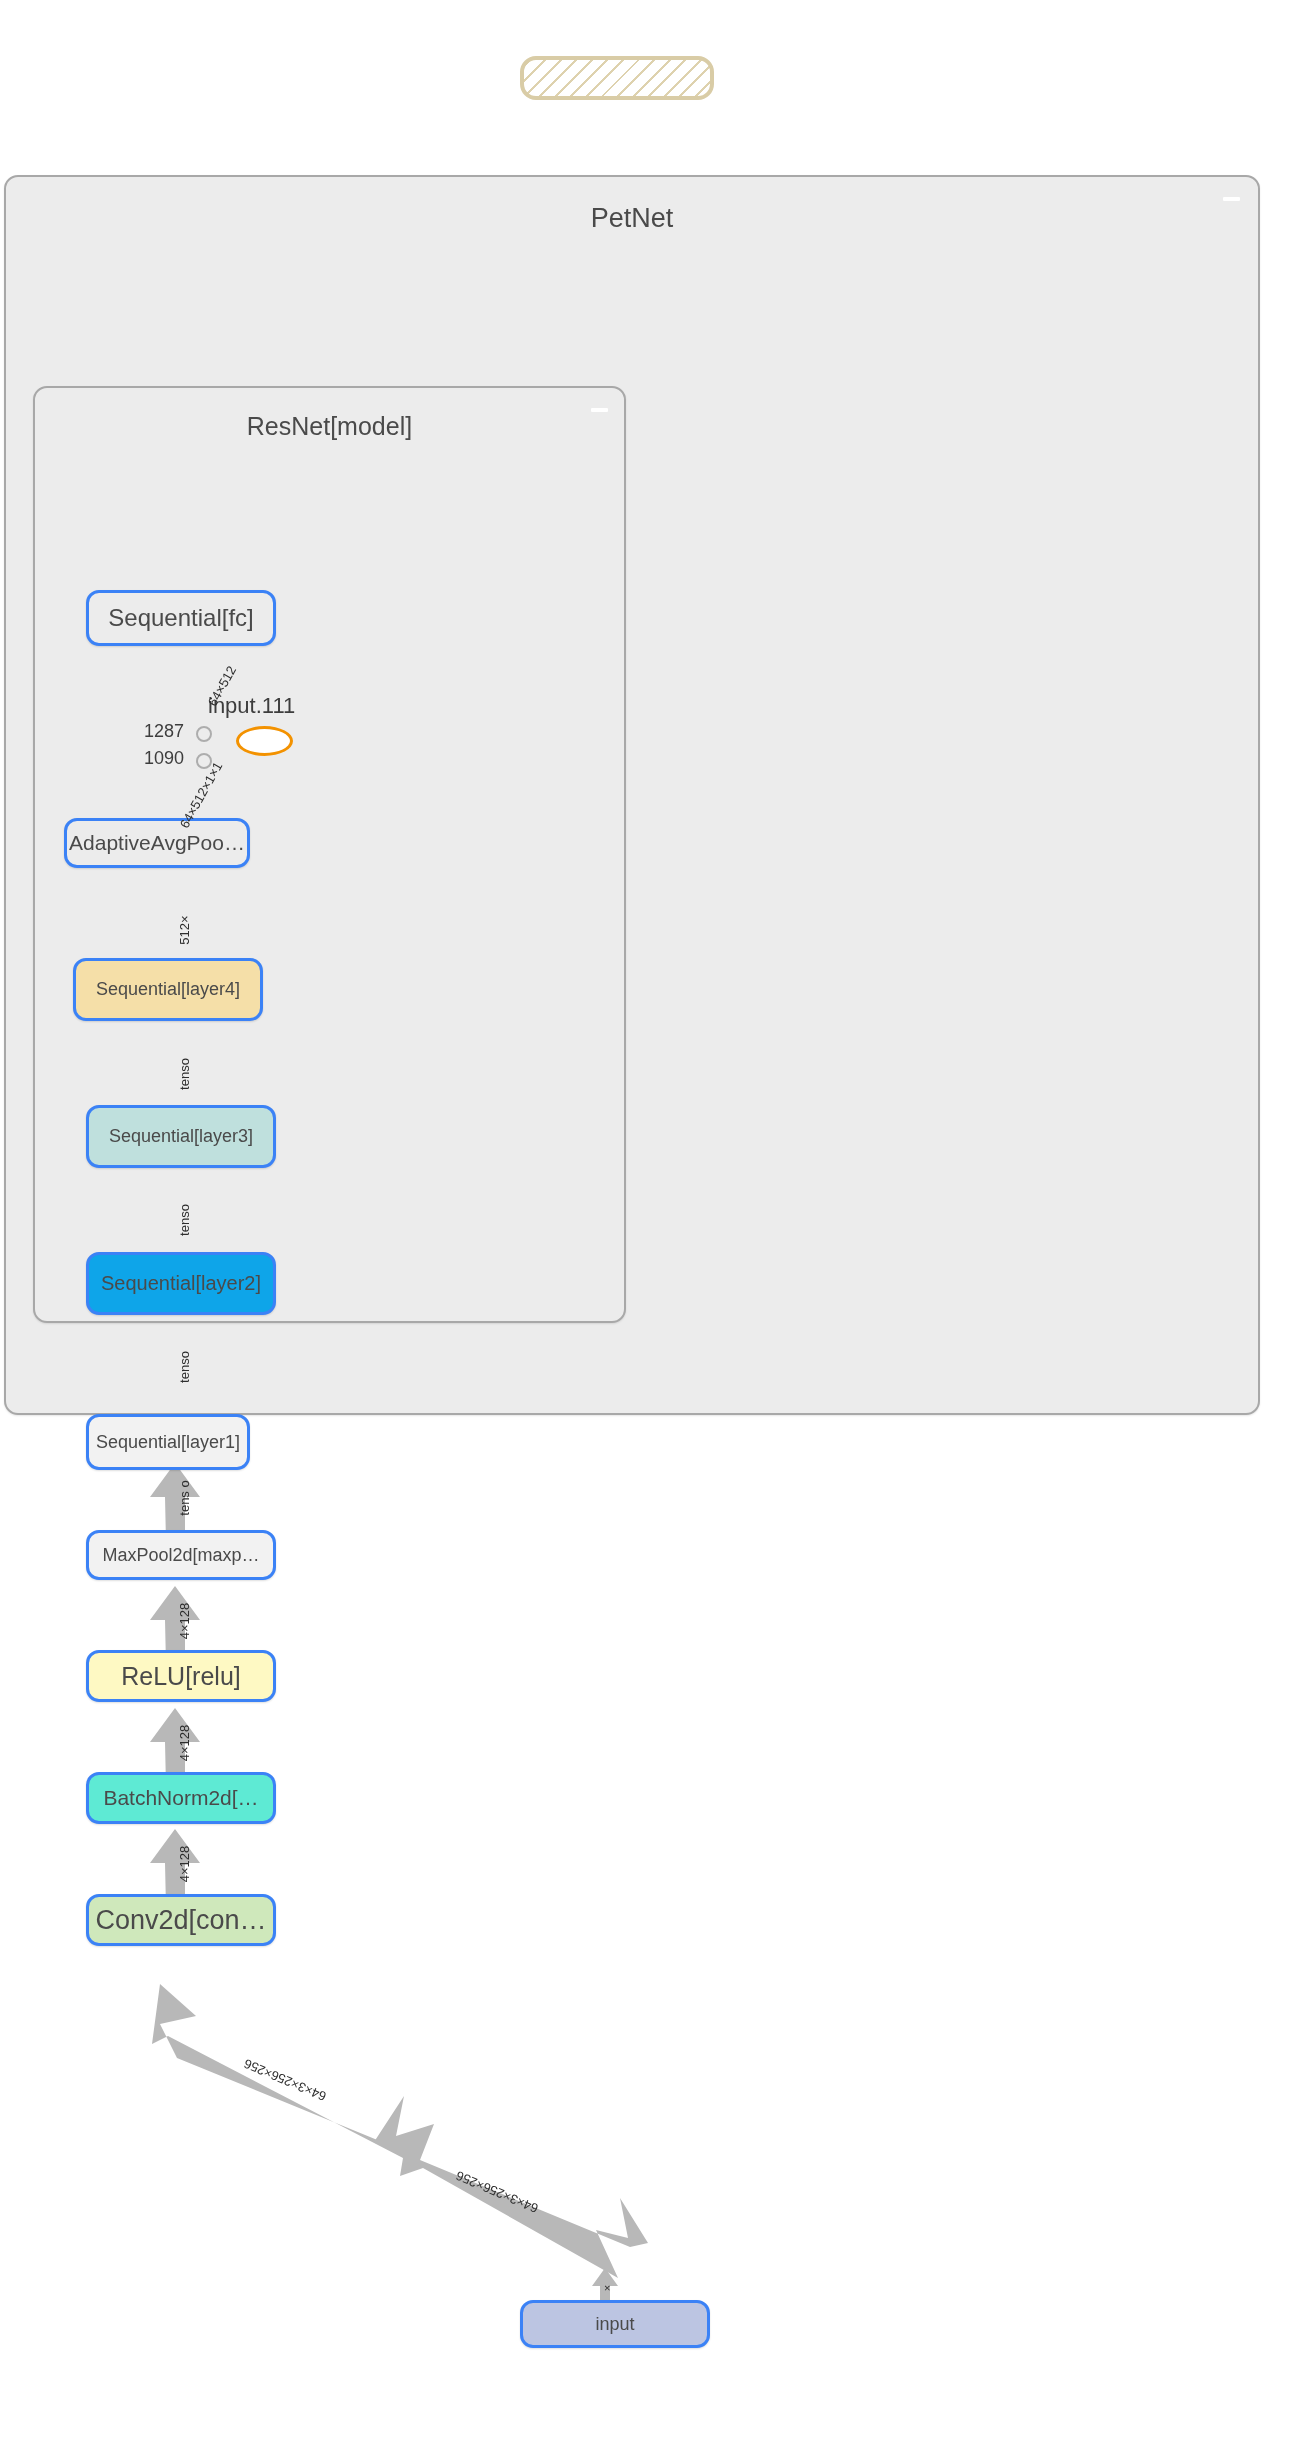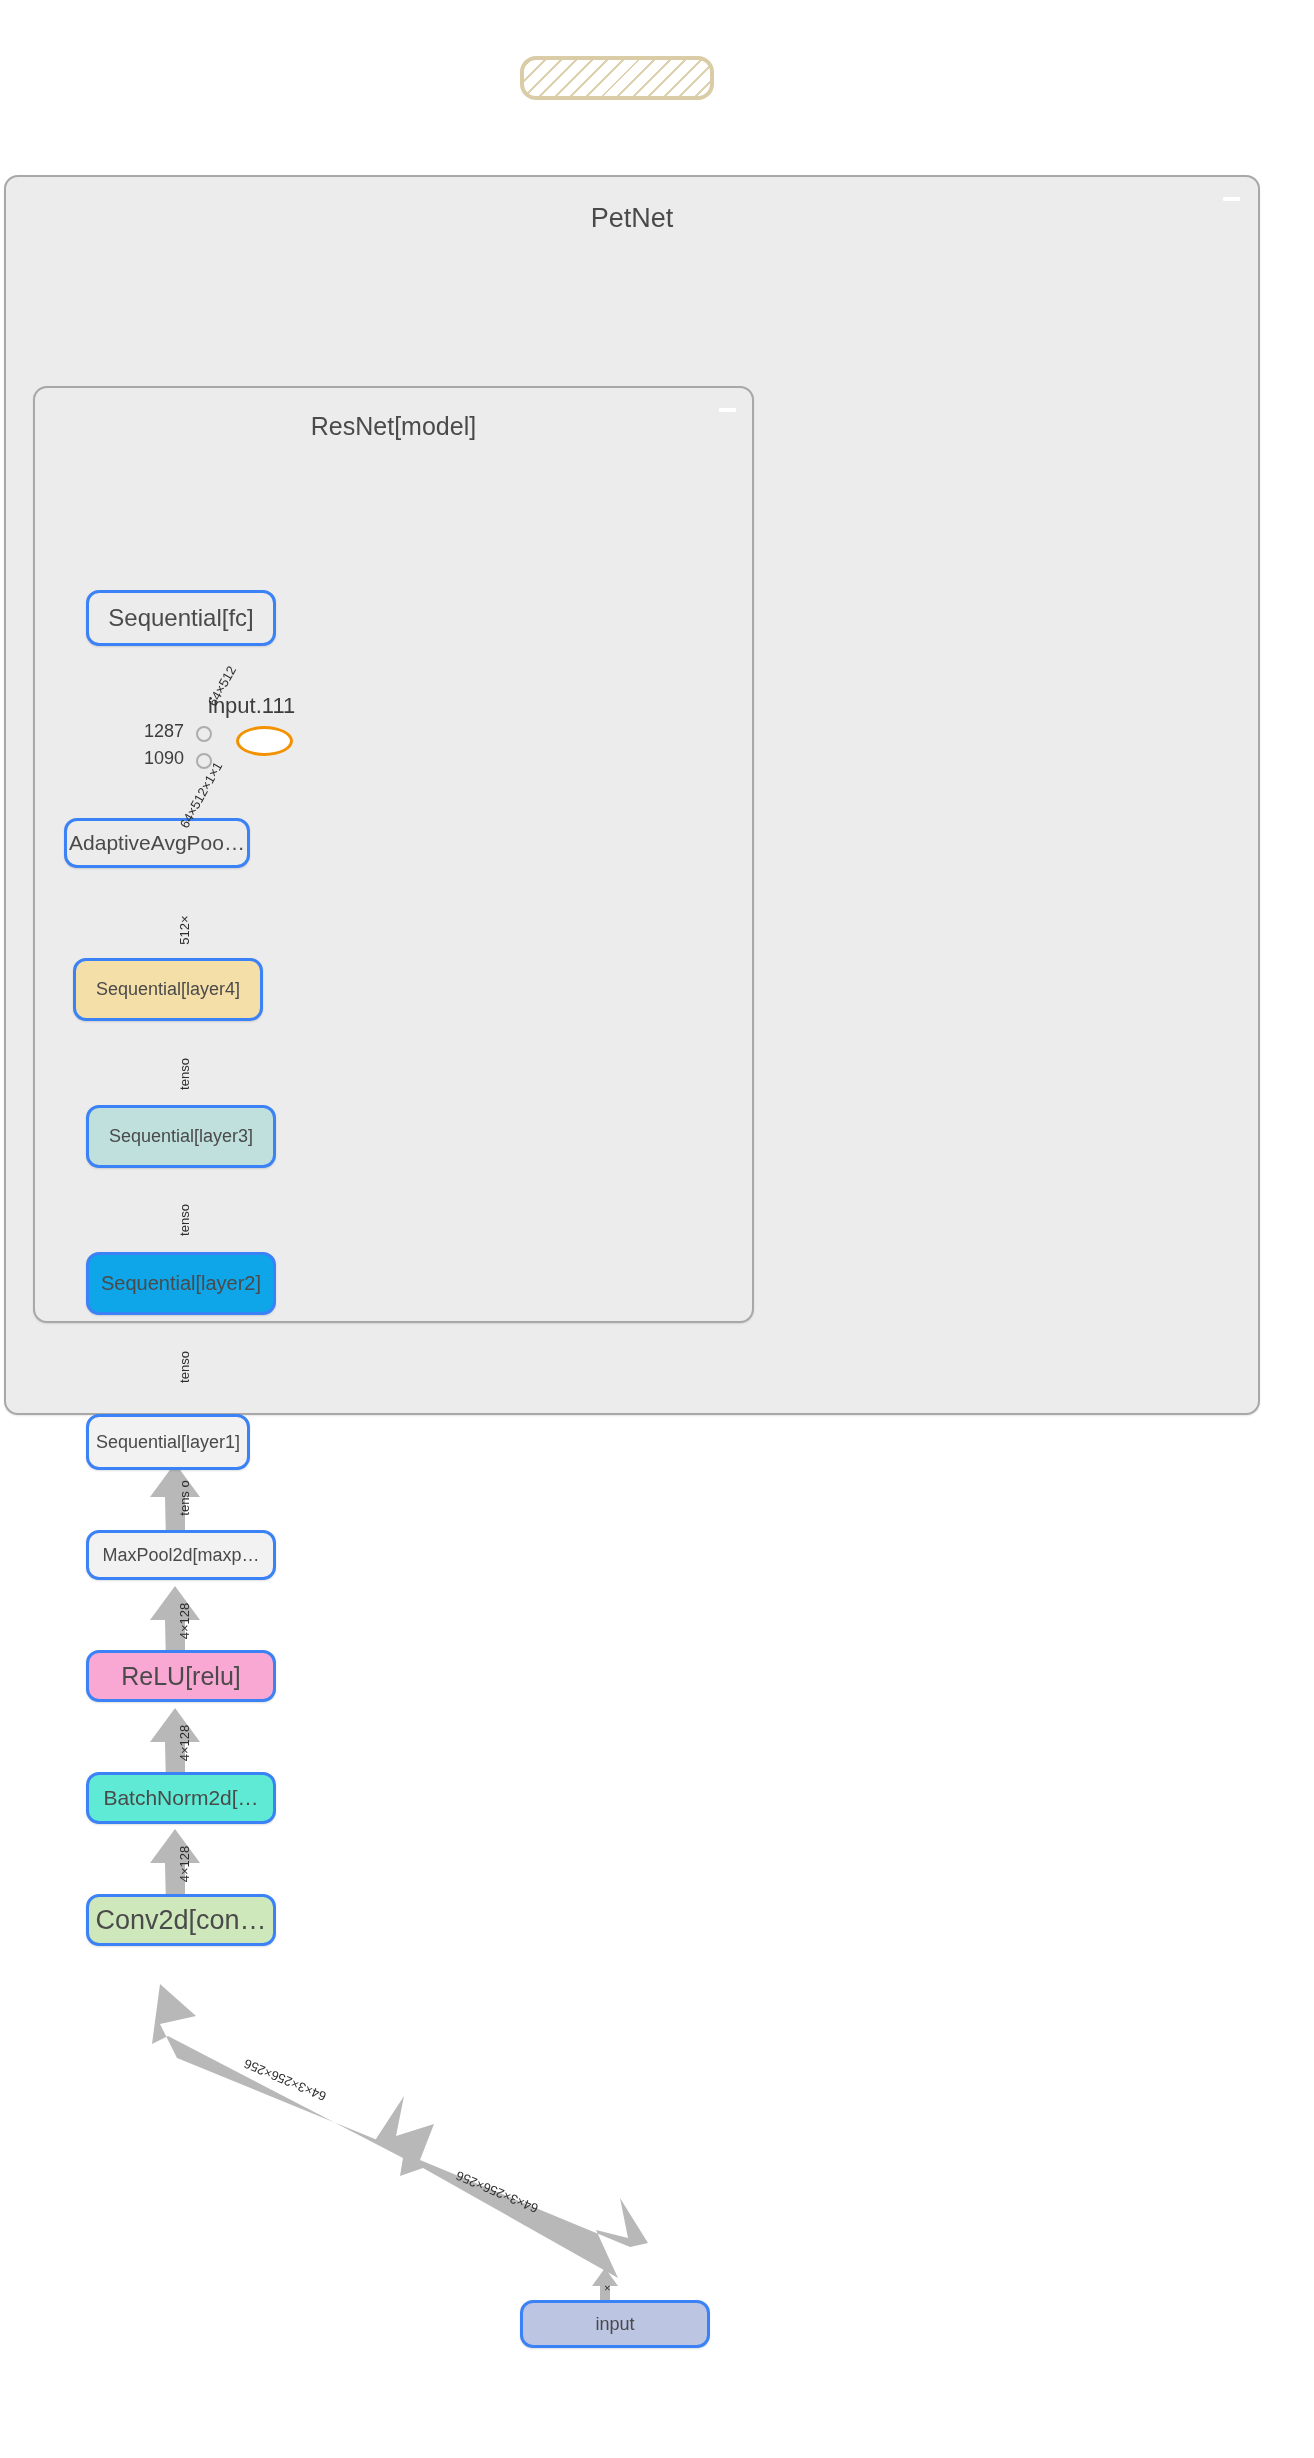--- a/index.html
+++ b/index.html
@@ -58,21 +58,21 @@
     font-size: 27px;
   }
   #cluster-petnet > .collapse-dash {
     right: 18px;
     top: 20px;
   }
 
   #cluster-resnet {
     left: 33px;
     top: 386px;
-    width: 721px;
+    width: 593px;
     height: 937px;
   }
   #cluster-resnet > .cluster-title {
     top: 24px;
     font-size: 25px;
   }
   #cluster-resnet > .collapse-dash {
     right: 16px;
     top: 20px;
   }
@@ -260,21 +260,21 @@
   </div>
 
   <div class="node" style="left:86px; top:1398px; width:164px; height:56px; background:#f2f2f2; font-size:18px;margin-top:16px;">
     <span>Sequential[layer1]</span>
   </div>
 
   <div class="node" style="left:86px; top:1530px; width:190px; height:50px; background:#f2f2f2; font-size:18px;">
     <span>MaxPool2d[maxp…</span>
   </div>
 
-  <div class="node" style="left:86px; top:1650px; width:190px; height:52px; background:#f9a8d4; font-size:25px;">
+  <div class="node" style="left:86px; top:1650px; width:190px; height:52px; background:#fef9c3; font-size:25px;">
     <span>ReLU[relu]</span>
   </div>
 
   <div class="node" style="left:86px; top:1772px; width:190px; height:52px; background:#5eead4; font-size:21px;">
     <span>BatchNorm2d[…</span>
   </div>
 
   <div class="node" style="left:86px; top:1894px; width:190px; height:52px; background:#cfe8bb; font-size:27px;">
     <span>Conv2d[con…</span>
   </div>

